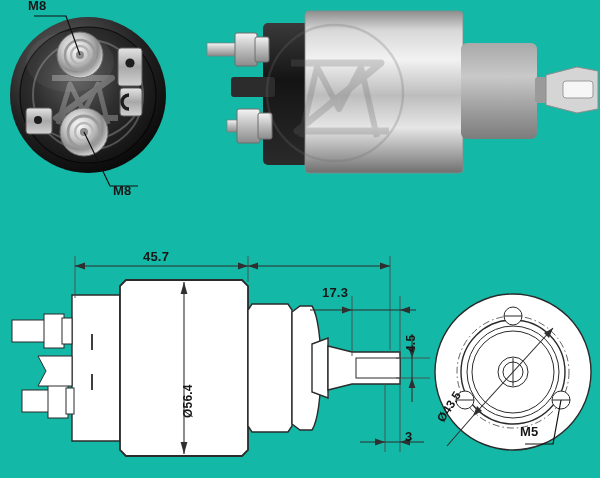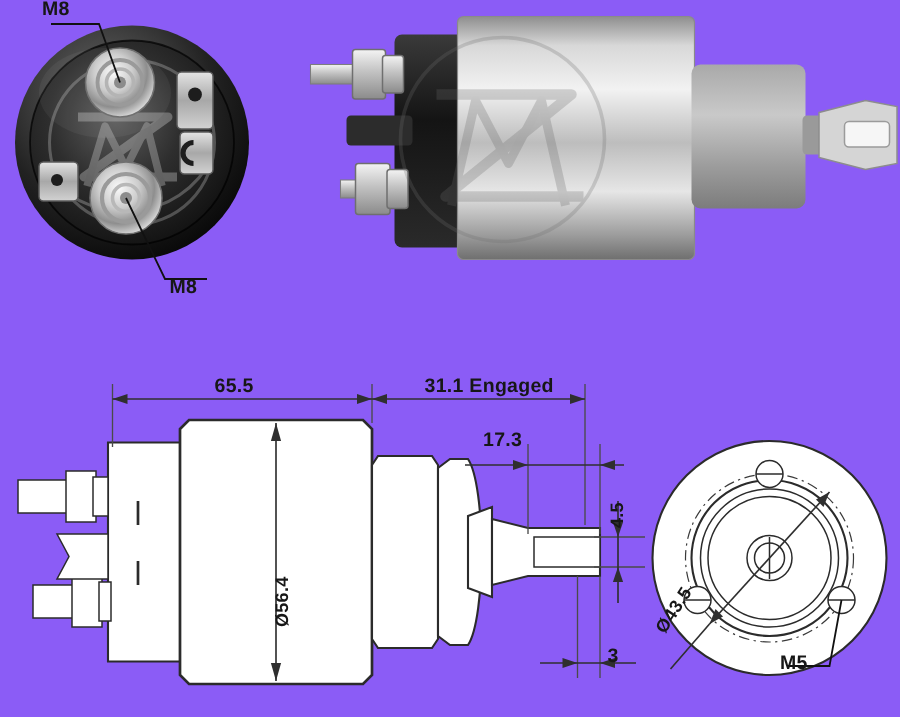--- a/index.html
+++ b/index.html
@@ -1,18 +1,18 @@
 <!DOCTYPE html>
 <html><head>
 <meta charset="utf-8">
 <style>
   html,body{margin:0;padding:0;background:#ffffff;}
   body{width:600px;height:478px;position:relative;overflow:hidden;
        font-family:"Liberation Sans",sans-serif;color:#1a1a1a;}
-  .sheet{position:absolute;inset:0;background:#8b5cf6;}
+  .sheet{position:absolute;inset:0;background:#14b8a6;}
   .abs{position:absolute;}
   .lbl{font-size:13px;font-weight:700;color:#171717;letter-spacing:.2px;white-space:nowrap;}
   .lbl.sm{font-size:12px;}
   .rot90{transform:rotate(-90deg);transform-origin:left top;}
   .rot60{transform:rotate(-57deg);transform-origin:left top;}
   svg{display:block;overflow:visible;}
   .ln{stroke:#2b2b2b;fill:none;}
   .thin{stroke-width:1;}
   .med{stroke-width:1.4;}
   .thk{stroke-width:1.8;}
@@ -239,22 +239,21 @@
       </g>
 
       <g>
         <path class="dimln" d="M184 44 L184 216"></path>
         <path d="M184 44 L180.6 56 L187.4 56 Z" fill="#2f2f2f"></path>
         <path d="M184 216 L180.6 204 L187.4 204 Z" fill="#2f2f2f"></path>
       </g>
     </svg>
   </div>
 
-  <div class="abs lbl" style="left:143px;top:249px;">65.5</div>
-  <div class="abs lbl" style="left:283px;top:249px;">31.1 Engaged</div>
+  <div class="abs lbl" style="left:143px;top:249px;">45.7</div>
   <div class="abs lbl" style="left:322px;top:285px;">17.3</div>
   <div class="abs lbl sm rot90" style="left:404px;top:352px;">4.5</div>
   <div class="abs lbl" style="left:405px;top:429px;">3</div>
   <div class="abs lbl sm rot90" style="left:181px;top:418px;">Ø56.4</div>
 
   <div class="abs" style="left:425px;top:288px;width:175px;height:180px;">
     <svg width="175" height="180" viewBox="0 0 175 180">
 
       <circle class="ln med fillw" cx="88" cy="84" r="78"></circle>
 
@@ -288,15 +287,15 @@
         <path class="dimln" d="M48 128 L22 158"></path>
       </g>
 
       <g>
         <path class="leader" d="M136 112 L128 156 L100 156"></path>
       </g>
     </svg>
   </div>
 
   <div class="abs lbl sm rot60" style="left:434px;top:417px;">Ø43.5</div>
-  <div class="abs lbl" style="left:520px;top:434px;">M5</div>
+  <div class="abs lbl" style="left:520px;top:424px;">M5</div>
 
 </div>
 
 </body></html>

